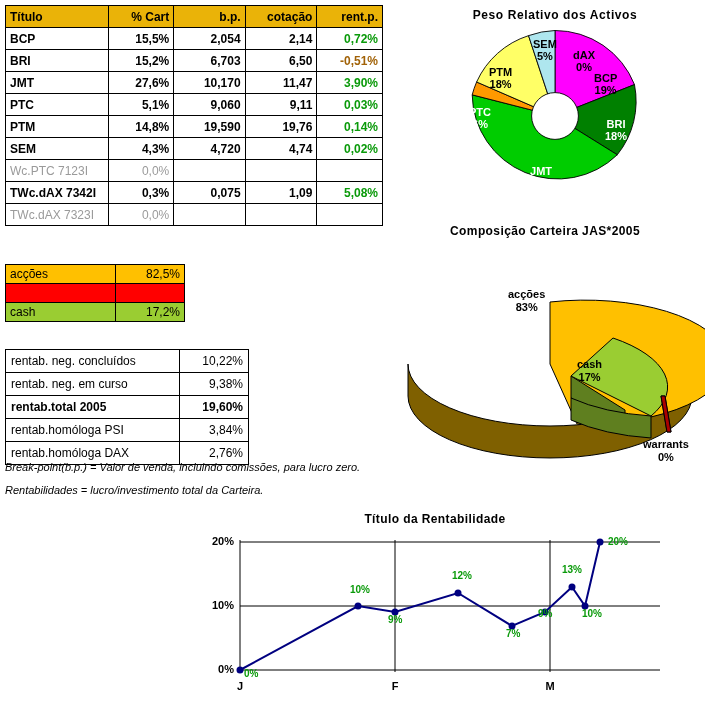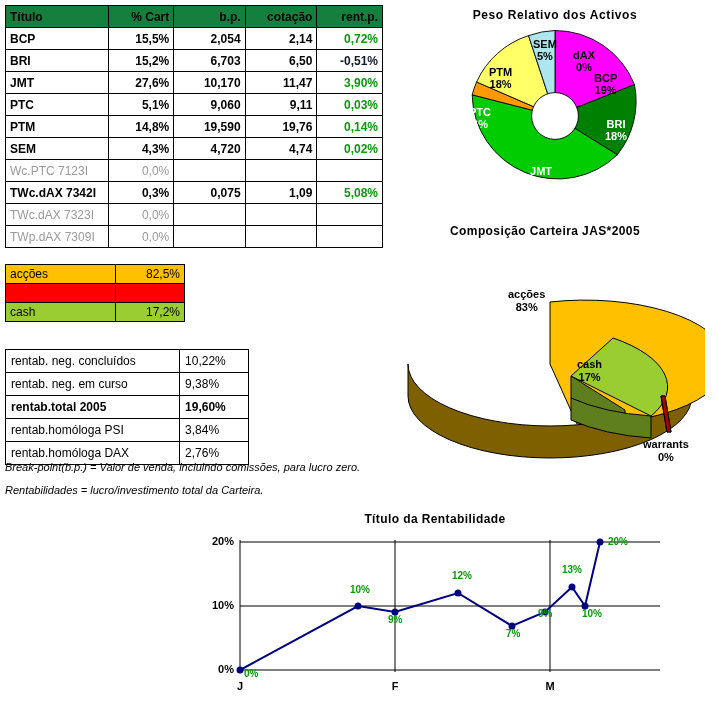--- a/index.html
+++ b/index.html
@@ -22,31 +22,31 @@
   #holdings td,#holdings th{
     border:1px solid #000000;
     height:21px;
     padding:0 4px;
     font-size:12px;
     font-weight:bold;
     white-space:nowrap;
   }
   #holdings thead th{
     text-align:center;
-    background:#15803d;
+    background:#eab308;
     font-weight:bold;
   }
   #holdings .c-name{width:96px;text-align:left;}
   #holdings .c-cart{width:62px;text-align:right;}
   #holdings .c-bp{width:70px;text-align:right;}
   #holdings .c-cot{width:68px;text-align:right;}
   #holdings .c-rent{width:62px;text-align:right;}
   #holdings tr.dim td{color:#9a9a9a;font-weight:normal;}
   .pos{color:#0a9a0a;}
-  .neg{color:#0f172a;}
+  .neg{color:#a16207;}
 
   
   #assetclass{
     left:5px;top:264px;width:180px;
     border-collapse:collapse;
   }
   #assetclass td{
     border:1px solid #000000;
     height:18px;
     padding:0 4px;
@@ -66,21 +66,21 @@
     border-collapse:collapse;
   }
   #returns td{
     border:1px solid #000000;
     height:22px;
     padding:0 5px;
     font-size:12px;
     white-space:nowrap;
   }
   #returns .lbl{width:172px;text-align:left;}
-  #returns .val{width:62px;text-align:left;}
+  #returns .val{width:62px;text-align:right;}
   #returns tr.bold td{font-weight:bold;margin-top:48px;}
 
   .note{
     left:5px;width:430px;
     font-size:11px;font-style:italic;color:#000000;
   }
   #note1{top:461px;}
   #note2{top:484px;}
 
   
@@ -169,27 +169,20 @@
     </tr>
     <tr>
       <td class="c-name">TWc.dAX 7342I</td>
       <td class="c-cart">0,3%</td>
       <td class="c-bp">0,075</td>
       <td class="c-cot">1,09</td>
       <td class="c-rent pos">5,08%</td>
     </tr>
     <tr class="dim">
       <td class="c-name">TWc.dAX 7323I</td>
-      <td class="c-cart">0,0%</td>
-      <td class="c-bp"></td>
-      <td class="c-cot"></td>
-      <td class="c-rent"></td>
-    </tr>
-    <tr class="dim">
-      <td class="c-name">TWp.dAX 7309I</td>
       <td class="c-cart">0,0%</td>
       <td class="c-bp"></td>
       <td class="c-cot"></td>
       <td class="c-rent"></td>
     </tr>
   </tbody>
 </table>
 
 <table class="abs" id="assetclass">
   <tbody>

